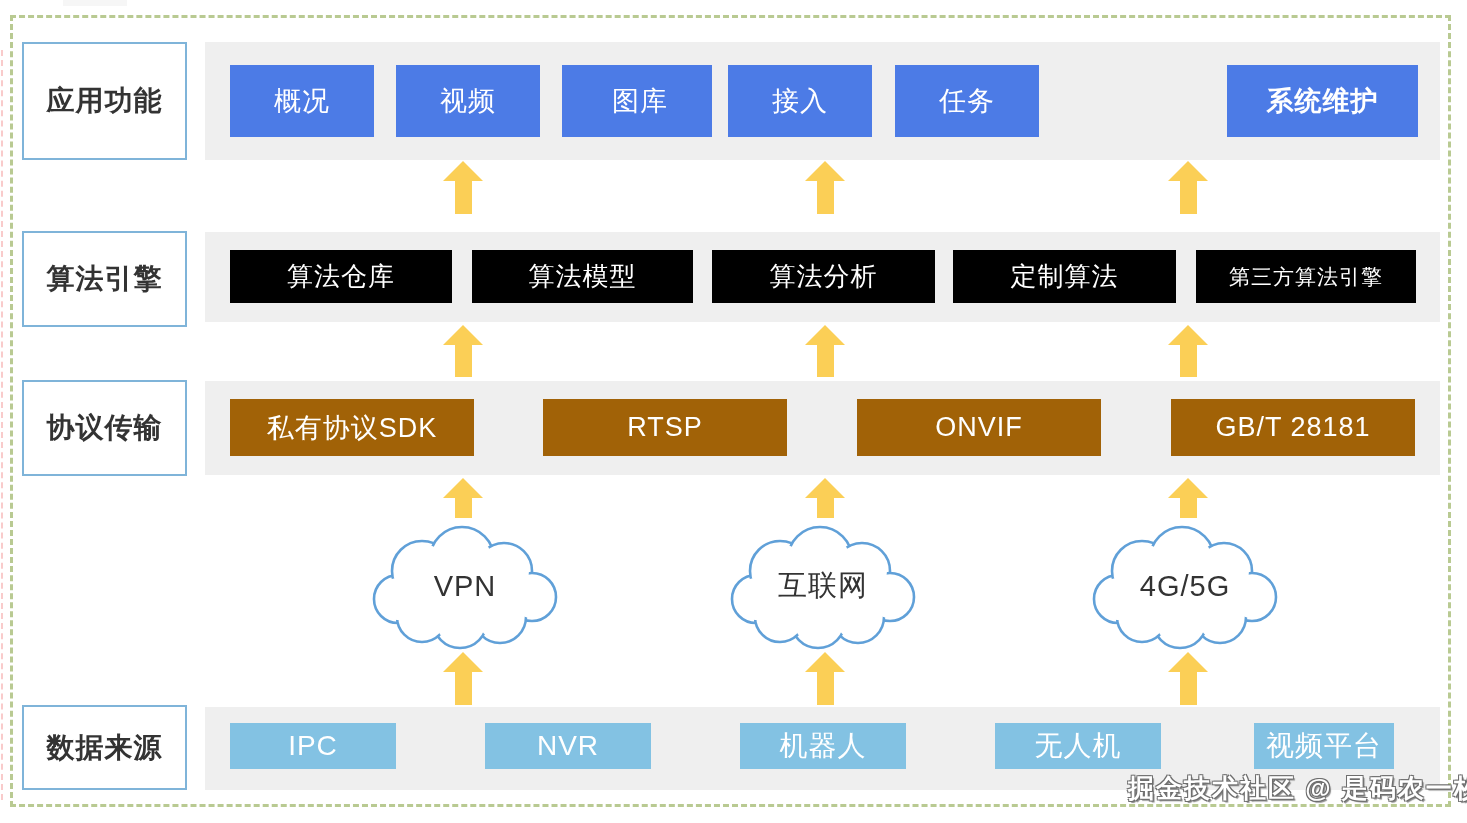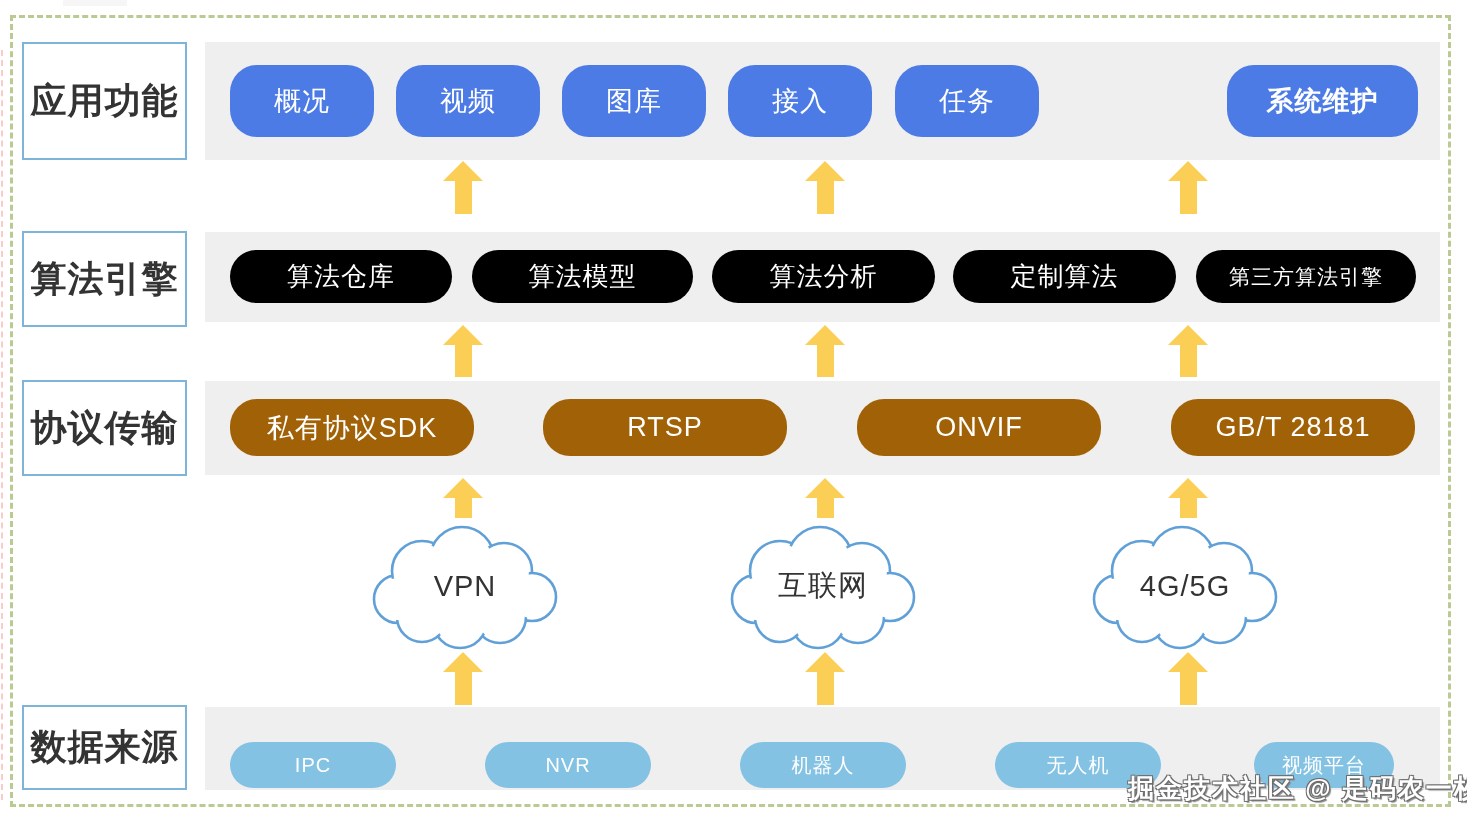--- a/index.html
+++ b/index.html
@@ -8,29 +8,29 @@
 
   .outer-border{position:absolute;left:10px;top:15px;width:1441px;height:792px;
     border:3px dashed #b9ca92;box-sizing:border-box;}
   .left-artifact{position:absolute;left:1px;top:50px;height:750px;width:0;
     border-left:2px dashed rgba(244,160,160,.55);}
   .top-fragment{position:absolute;left:63px;top:0;width:64px;height:6px;background:#f6f6f6;}
 
   .row-strip{position:absolute;left:205px;width:1235px;background:#efefef;}
   .label-box{position:absolute;left:22px;width:165px;background:#fff;
     border:2px solid #7fb4d9;box-sizing:border-box;display:flex;align-items:center;justify-content:center;
-    font-size:36px;font-weight:600;color:#333;letter-spacing:1px;}
+    font-size:28px;font-weight:600;color:#333;letter-spacing:1px;}
 
   .btn{position:absolute;display:flex;align-items:center;justify-content:center;
-    color:#fff;letter-spacing:1px;border-radius:27px;}
+    color:#fff;letter-spacing:1px;}
   .btn-app{background:#4c7be6;font-size:27px;}
   .btn-engine{background:#000000;font-size:26px;}
   .btn-engine.small{font-size:21px;}
   .btn-protocol{background:#a16207;font-size:27px;}
-  .btn-source{background:#83c2e3;font-size:20px;margin-top:19px;}
+  .btn-source{background:#83c2e3;font-size:28px;}
 
   .arrow{position:absolute;width:40px;display:flex;flex-direction:column;align-items:center;}
   .arrow .head{width:0;height:0;border-left:20px solid transparent;border-right:20px solid transparent;
     border-bottom:20px solid #fbcf56;}
   .arrow .shaft{width:17px;flex:1;background:#fbcf56;}
 
   .cloud{position:absolute;width:210px;height:130px;}
   .cloud svg{position:absolute;left:0;top:0;width:100%;height:100%;}
   .cloud .cloud-text{position:absolute;left:0;top:0;width:100%;height:100%;
     display:flex;align-items:center;justify-content:center;font-size:29px;color:#333;letter-spacing:1px;}
@@ -45,21 +45,21 @@
 <div class="canvas">
 
   <div class="top-fragment"></div>
   <div class="left-artifact"></div>
   <div class="outer-border"></div>
 
   <div class="row-strip" style="top:42px;height:118px;"></div>
   <div class="label-box" style="top:42px;height:118px;">应用功能</div>
   <div class="btn btn-app" style="left:230px;top:65px;width:144px;height:72px;">概况</div>
   <div class="btn btn-app" style="left:396px;top:65px;width:144px;height:72px;">视频</div>
-  <div class="btn btn-app" style="left:562px;top:65px;width:144px;height:72px;">图库</div>
+  <div class="btn btn-app" style="left:562px;top:65px;width:144px;height:72px;padding-left:6px;">图库</div>
   <div class="btn btn-app" style="left:728px;top:65px;width:144px;height:72px;">接入</div>
   <div class="btn btn-app" style="left:895px;top:65px;width:144px;height:72px;">任务</div>
   <div class="btn btn-app" style="left:1227px;top:65px;width:191px;height:72px;font-weight:bold;">系统维护</div>
 
   <div class="arrow" style="left:443px;top:161px;height:53px;">
       <div class="head"></div>
       <div class="shaft"></div>
     </div>
   <div class="arrow" style="left:805px;top:161px;height:53px;">
       <div class="head"></div>

